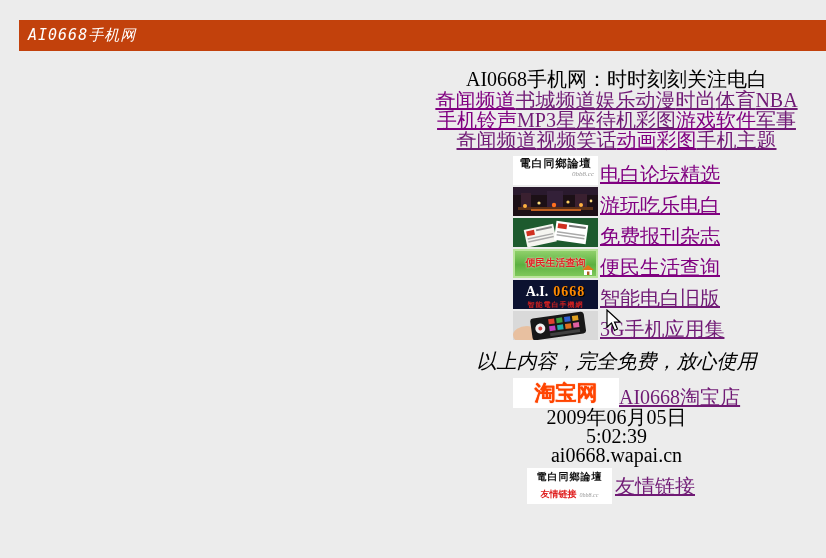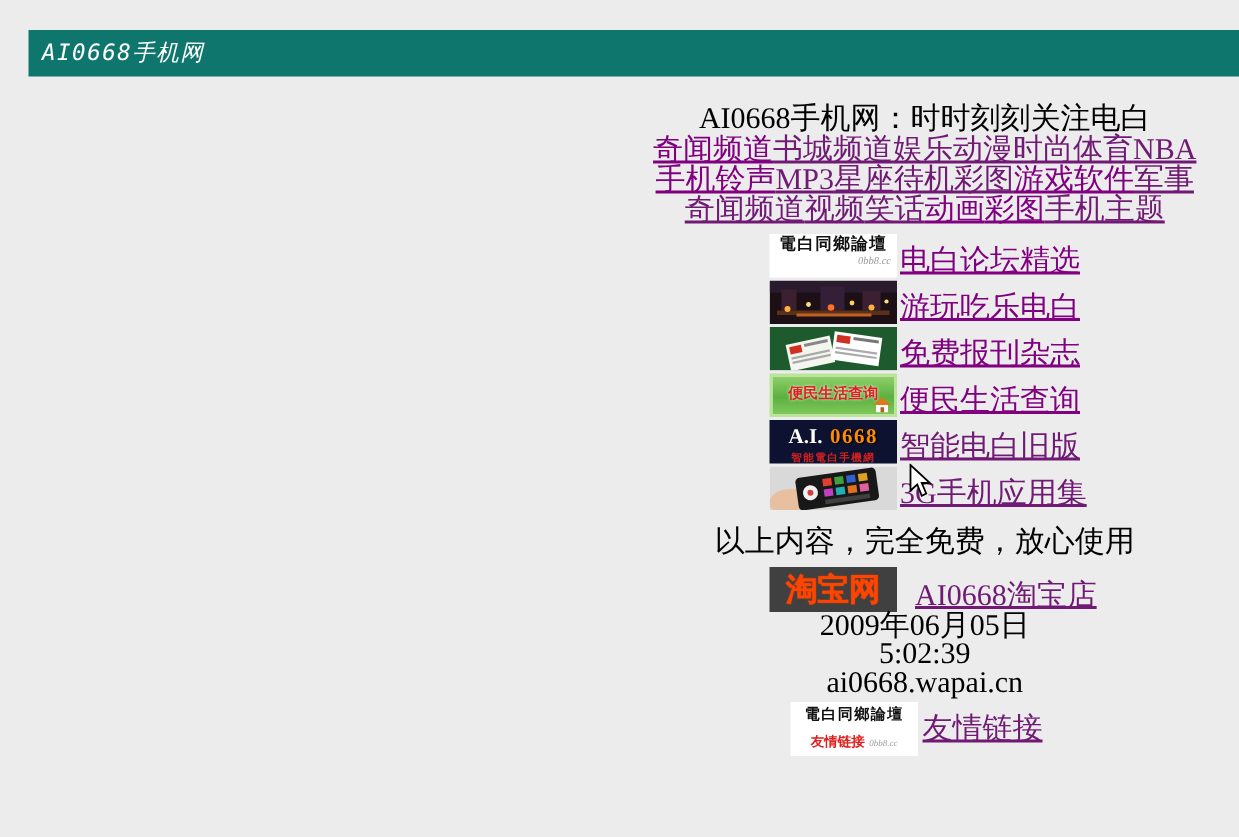--- a/index.html
+++ b/index.html
@@ -5,21 +5,21 @@
   html,body{margin:0;padding:0;}
   body{
     width:826px;height:558px;position:relative;overflow:hidden;
     background:#ececec;
     font-family:"Liberation Serif", serif;
     color:#000;
   }
   
   .header-bar{
     position:absolute;left:19px;top:20px;width:807px;height:31px;
-    background:#0f766e;display:flex;align-items:center;
+    background:#c2410c;display:flex;align-items:center;
   }
   .header-title{
     color:#fff;font-style:italic;font-size:15px;letter-spacing:1px;
     font-family:"DejaVu Sans Mono", monospace;padding-left:9px;white-space:nowrap;
   }
   
   .content{
     position:absolute;left:407px;top:68px;width:419px;
     text-align:center;font-size:20px;line-height:20px;
   }
@@ -60,28 +60,28 @@
     color:#fff;font-weight:bold;font-size:14px;font-family:"Liberation Serif",serif;
   }
   .img-ai .brand-num{
     color:#ff8a00;font-weight:bold;font-size:14px;
     text-shadow:1px 1px 0 #000;letter-spacing:1px;
   }
   .img-ai .subtitle{
     color:#d02020;font-size:7px;line-height:8px;letter-spacing:1px;white-space:nowrap;font-weight:bold;
   }
   .img-taobao{
-    width:85px;height:30px;margin-right:12px;flex:none;background:#404040;
+    width:106px;height:30px;margin-right:0;flex:none;background:#ffffff;
     display:flex;align-items:center;justify-content:center;cursor:pointer;overflow:hidden;
   }
   .taobao-text{
     color:#ff4400;font-weight:bold;font-size:21px;white-space:nowrap;
     text-shadow:0 0 1px #ff4400;
   }
-  .notice{margin-top:11px;line-height:20px;white-space:nowrap;}
+  .notice{margin-top:11px;line-height:20px;white-space:nowrap;font-style:italic;}
   .taobao-row{margin:5px 0 0 106px;display:flex;align-items:flex-end;height:32px;text-align:left;}
   .plain-line{line-height:19px;white-space:nowrap;}
   .footer-row{margin:3px 0 0 120px;display:flex;align-items:center;text-align:left;}
   .img-footer{
     width:85px;height:36px;margin-right:3px;flex:none;background:#fff;
     cursor:pointer;overflow:hidden;
   }
   .img-footer .cal{
     font-weight:bold;font-size:10px;letter-spacing:1px;line-height:14px;
     color:#111;text-align:center;margin-top:2px;white-space:nowrap;

